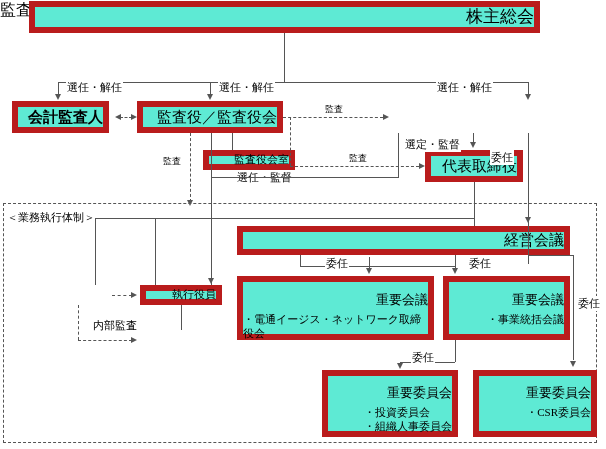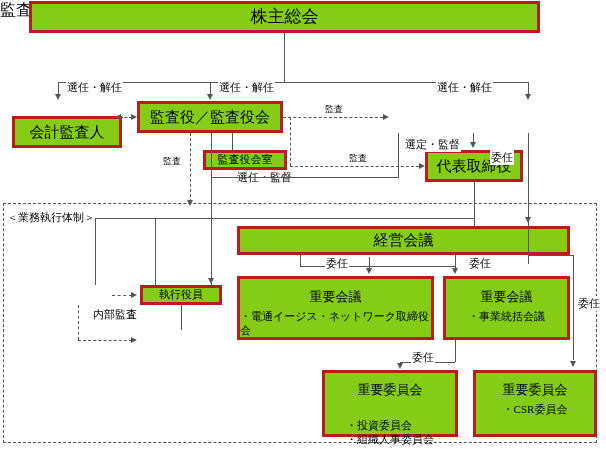--- a/index.html
+++ b/index.html
@@ -1,23 +1,23 @@
 <!DOCTYPE html>
 <html><head>
 <meta charset="utf-8">
 <style>
   html,body{margin:0;padding:0;background:#fff;}
   body{width:606px;height:449px;position:relative;overflow:hidden;
        font-family:"Liberation Serif","DejaVu Serif",serif;color:#000;}
   #stage{position:absolute;left:0;top:0;width:606px;height:449px;}
 
   
-  .node{position:absolute;box-sizing:border-box;border:3px solid #b91c1c;
-        background:#84cc16;display:flex;flex-direction:column;
-        align-items:center;justify-content:center;text-align:center;
+  .node{position:absolute;box-sizing:border-box;border:6px solid #b91c1c;
+        background:#5eead4;display:flex;flex-direction:column;
+        align-items:flex-end;justify-content:center;text-align:center;
         line-height:1.25;}
   .node .ttl{display:block;}
   .node .sub{display:block;text-align:left;white-space:pre-line;}
 
   
   .f18{font-size:17px;}
   .f15{font-size:15px;}
   .f13{font-size:13px;}
   .f11{font-size:11px;}
 
@@ -52,33 +52,33 @@
   <div class="region-label" style="left:6px;top:210px;">＜業務執行体制＞</div>
 
   
 
   
   <div class="node f18" style="left:29px;top:1px;width:511px;height:32px;">
     <span class="ttl">株主総会</span>
   </div>
 
   
-  <div class="node f15" style="left:12px;top:116px;width:110px;height:32px;">
+  <div class="node f15" style="left:12px;top:101px;width:97px;height:32px;font-weight:bold;">
     <span class="ttl">会計監査人</span>
   </div>
 
   
   <div class="node f15" style="left:137px;top:101px;width:146px;height:32px;">
     <span class="ttl">監査役／監査役会</span>
   </div>
 
   
 
   
-  <div class="node f11" style="left:203px;top:150px;width:84px;height:20px;">
+  <div class="node f11" style="left:203px;top:150px;width:92px;height:20px;">
     <span class="ttl">監査役会室</span>
   </div>
 
   
   <div class="node f15" style="left:425px;top:150px;width:98px;height:32px;">
     <span class="ttl">代表取締役</span>
   </div>
 
   
   <div class="node f15" style="left:237px;top:226px;width:333px;height:29px;">
@@ -102,21 +102,21 @@
 
   
   <div class="node" style="left:443px;top:276px;width:127px;height:64px;justify-content:flex-start;padding-top:10px;">
     <span class="ttl f13">重要会議</span>
     <span class="sub f11" style="margin-top:5px;">・事業統括会議</span>
   </div>
 
   
   <div class="node" style="left:322px;top:370px;width:136px;height:67px;justify-content:flex-start;padding-top:9px;">
     <span class="ttl f13">重要委員会</span>
-    <span class="sub f11" style="margin-top:21px;">・投資委員会
+    <span class="sub f11" style="margin-top:5px;">・投資委員会
 ・組織人事委員会</span>
   </div>
 
   
   <div class="node" style="left:473px;top:370px;width:124px;height:67px;justify-content:flex-start;padding-top:9px;">
     <span class="ttl f13">重要委員会</span>
     <span class="sub f11" style="margin-top:5px;">・CSR委員会</span>
   </div>
 
   
@@ -193,21 +193,21 @@
   <div class="ln vl" style="left:155px;top:218px;height:67px;"></div>
 
   
   <div class="dhl" style="left:112px;top:295px;width:20px;"></div>
   <div class="ah ah-r" style="left:131px;top:291.5px;"></div>
 
   
   <div class="dvl" style="left:78px;top:305px;height:35px;"></div>
   <div class="dhl" style="left:78px;top:340px;width:54px;"></div>
   <div class="ah ah-r" style="left:131px;top:336.5px;"></div>
-  <div class="elbl" style="left:92px;top:307px;">内部監査</div>
+  <div class="elbl" style="left:92px;top:318px;">内部監査</div>
 
   
   <div class="ln vl" style="left:181px;top:305px;height:25px;"></div>
 
   
   <div class="ln hl" style="left:300px;top:266px;width:155px;"></div>
   <div class="ln vl" style="left:300px;top:255px;height:11px;"></div>
   <div class="ln vl" style="left:455px;top:255px;height:11px;"></div>
   <div class="ln vl" style="left:369px;top:257px;height:12px;"></div>
   <div class="ah ah-d" style="left:366px;top:268px;"></div>

